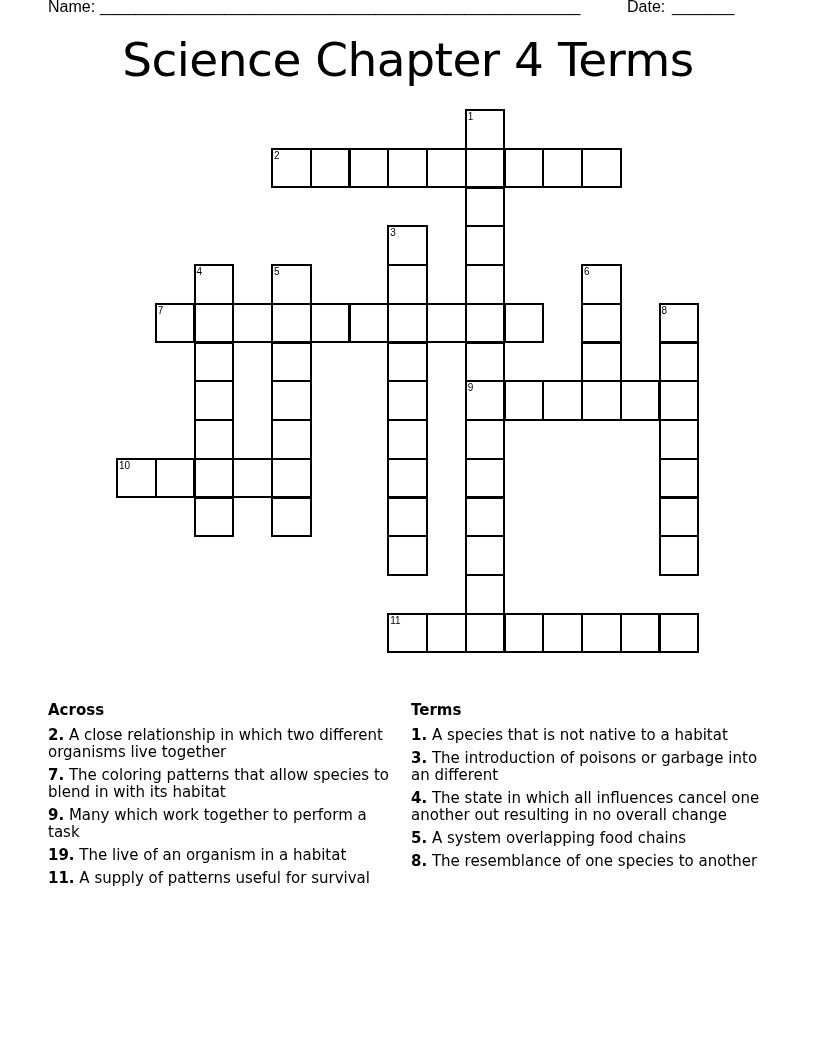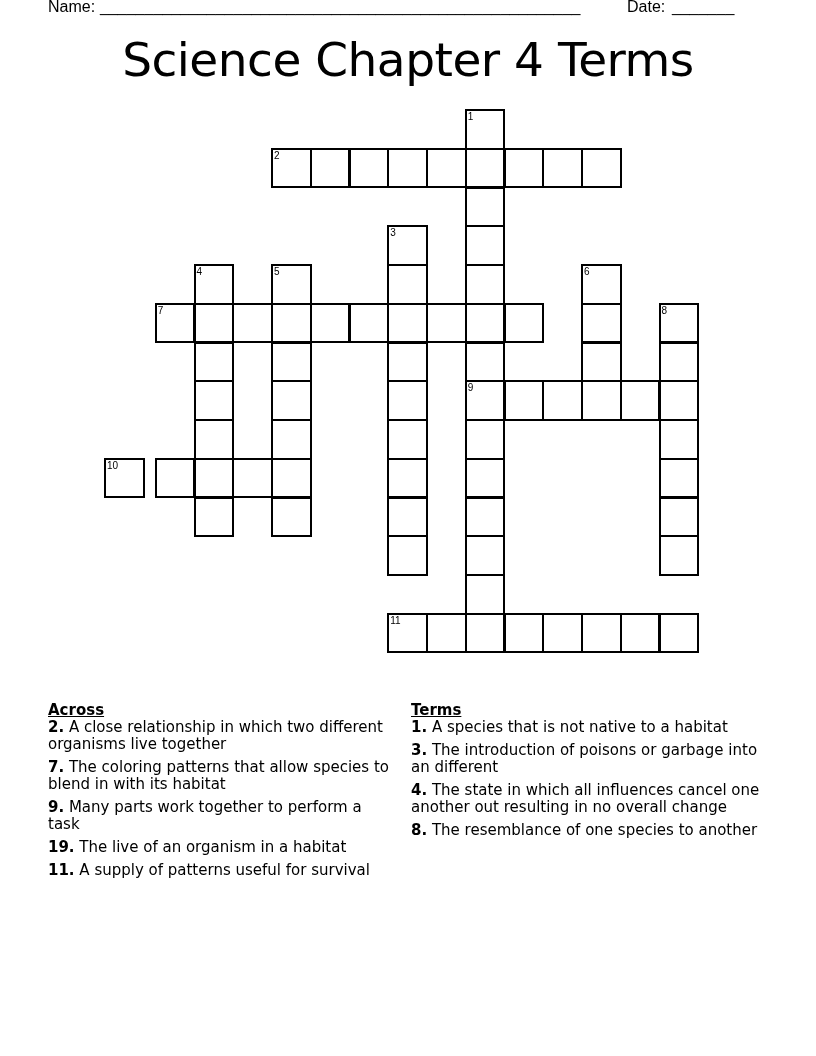--- a/index.html
+++ b/index.html
@@ -21,21 +21,21 @@
     .cell .num {
       position: absolute; left: 1px; top: 0px;
       font-family: "Liberation Sans", sans-serif; font-size: 10px; line-height: 11px;
     }
     .clues {
       position: absolute; top: 702px;
       font-family: "DejaVu Sans", sans-serif; font-size: 15px; line-height: 17px;
     }
     .clues.across { left: 48px; width: 345px; }
     .clues.down { left: 411px; width: 350px; }
-    .clues .heading { font-weight: bold; text-decoration: underline; margin-bottom: 0; }
+    .clues .heading { font-weight: bold; margin-bottom: 8px; }
     .clue { margin-bottom: 6px; }
     .clue .cnum { font-weight: bold; }
   </style>
 </head>
 <body>
 
 <div class="header-line">
   <span style="left:0">Name:</span>
   <span style="left:52px">______________________________________________________</span>
   <span style="left:579px">Date:</span>
@@ -121,48 +121,49 @@
     </div>
     <div class="cell" style="left: 658.5px; top: 341.5px;"></div>
     <div class="cell" style="left: 658.5px; top: 380.25px;"></div>
     <div class="cell" style="left: 658.5px; top: 419px;"></div>
     <div class="cell" style="left: 658.5px; top: 457.75px;"></div>
     <div class="cell" style="left: 658.5px; top: 496.5px;"></div>
     <div class="cell" style="left: 658.5px; top: 535.25px;"></div>
     <div class="cell" style="left: 503.5px; top: 380.25px;"></div>
     <div class="cell" style="left: 542.25px; top: 380.25px;"></div>
     <div class="cell" style="left: 619.75px; top: 380.25px;"></div>
-    <div class="cell" style="left: 104px; top: 457.75px;">
+    <div class="cell" style="left: 116px; top: 457.75px;">
       <span class="num">10</span>
     </div>
     <div class="cell" style="left: 154.75px; top: 457.75px;"></div>
     <div class="cell" style="left: 232.25px; top: 457.75px;"></div>
     <div class="cell" style="left: 387.25px; top: 612.75px; text-align: right;">
       <span class="num">11</span>
     </div>
     <div class="cell" style="left: 426px; top: 612.75px;"></div>
     <div class="cell" style="left: 503.5px; top: 612.75px;"></div>
     <div class="cell" style="left: 542.25px; top: 612.75px;"></div>
     <div class="cell" style="left: 581px; top: 612.75px;"></div>
     <div class="cell" style="left: 619.75px; top: 612.75px;"></div>
     <div class="cell" style="left: 658.5px; top: 612.75px;"></div>
   </div>
 
 <div class="clues across">
   <div class="heading">Across</div>
   <div id="across-list">
       <div class="clue"><span class="cnum">2.</span><span> A close relationship in which two different organisms live together</span></div>
       <div class="clue"><span class="cnum">7.</span><span> The coloring patterns that allow species to blend in with its habitat</span></div>
-      <div class="clue"><span class="cnum">9.</span><span> Many parts work together to perform a task</span></div>
+      <div class="clue"><span class="cnum">9.</span><span> Many which work together to perform a task</span></div>
       <div class="clue"><span class="cnum">19.</span><span> The live of an organism in a habitat</span></div>
       <div class="clue"><span class="cnum">11.</span><span> A supply of patterns useful for survival</span></div>
     </div>
 </div>
 
 <div class="clues down">
   <div class="heading">Terms</div>
   <div id="down-list">
       <div class="clue"><span class="cnum">1.</span><span> A species that is not native to a habitat</span></div>
       <div class="clue"><span class="cnum">3.</span><span> The introduction of poisons or garbage into an different</span></div>
       <div class="clue"><span class="cnum">4.</span><span> The state in which all influences cancel one another out resulting in no overall change</span></div>
+      <div class="clue"><span class="cnum">5.</span><span> A system overlapping food chains</span></div>
       <div class="clue"><span class="cnum">8.</span><span> The resemblance of one species to another</span></div>
     </div>
 </div>
 
 </body></html>

